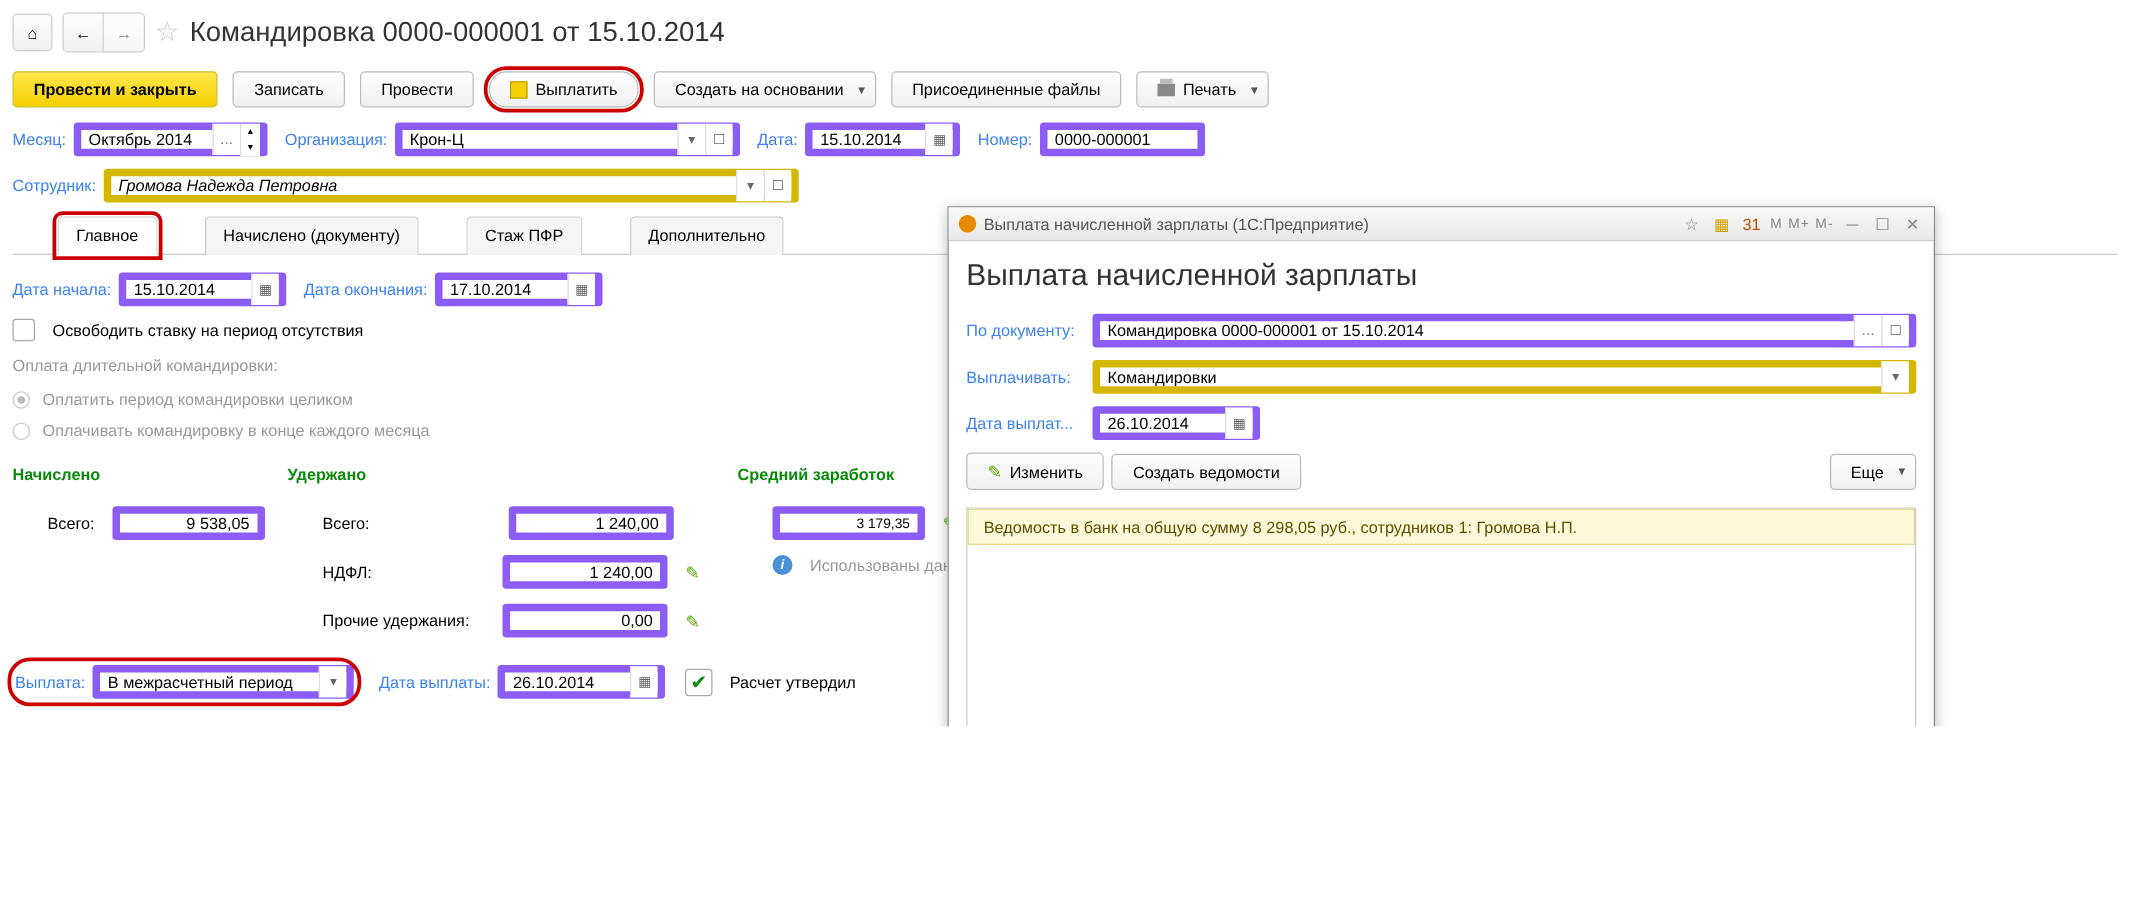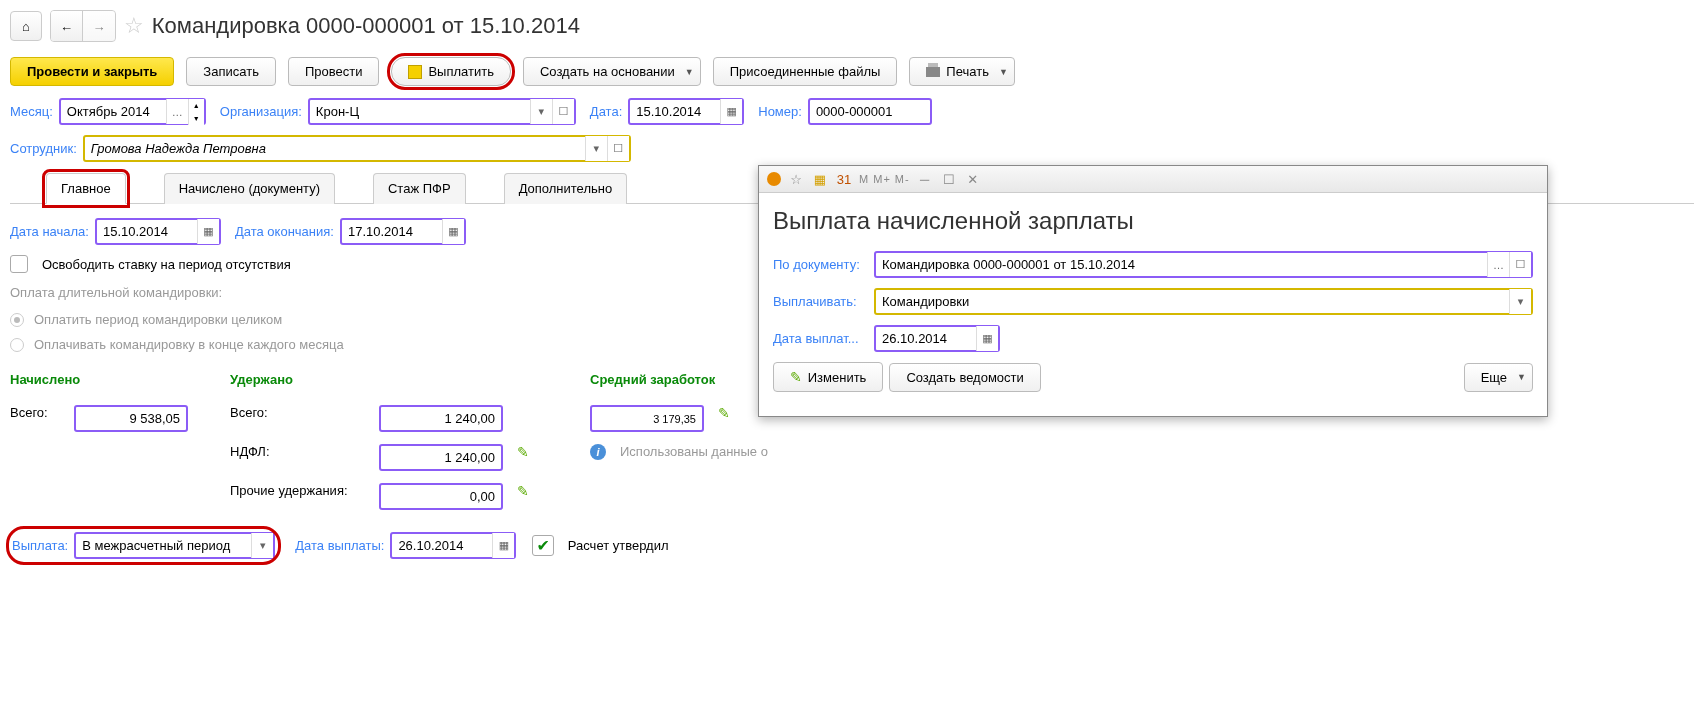--- a/index.html
+++ b/index.html
@@ -12,39 +12,39 @@
     .star-icon { font-size: 22px; color: #ccc; cursor: pointer; }
     .page-title { font-size: 22px; color: #333; }
     .toolbar { display: flex; gap: 12px; margin-bottom: 12px; flex-wrap: wrap; }
     .btn { padding: 6px 16px; border: 1px solid #bbb; border-radius: 4px; background: linear-gradient(#fff, #f0f0f0); cursor: pointer; display: flex; align-items: center; gap: 6px; white-space: nowrap; }
     .btn-yellow { background: linear-gradient(#ffe84d, #f5d000); border-color: #d4b800; font-weight: bold; }
     .btn-drop { padding-right: 6px; }
     .dropdown-arrow { font-size: 9px; color: #555; margin-left: 4px; }
     .highlight-red-inline { outline: 3px solid #c00; border-radius: 14px; outline-offset: 1px; }
     .form-row { display: flex; align-items: center; gap: 6px; margin-bottom: 10px; flex-wrap: wrap; }
     .form-label { color: #3b82f6; }
-    .input-wrap { display: flex; align-items: center; border: 2px solid #8b5cf6; border-radius: 3px; height: 27px; background: #fff; }
+    .input-wrap { display: flex; align-items: center; border: 6px solid #8b5cf6; border-radius: 3px; height: 27px; background: #fff; }
     .input-wrap.yellow-border { border-color: #d4b800; }
     .input-wrap input { border: none; outline: none; padding: 4px 6px; background: transparent; height: 100%; }
     .mini-btn { width: 22px; height: 25px; border: none; border-left: 1px solid #ddd; background: #fff; cursor: pointer; display: flex; align-items: center; justify-content: center; font-size: 11px; color: #666; }
     .spinner-btns { display: flex; flex-direction: column; width: 16px; }
     .spinner-btns button { height: 13px; border: none; border-left: 1px solid #ddd; background: #fff; font-size: 7px; cursor: pointer; line-height: 1; }
     .tabs { display: flex; border-bottom: 1px solid #ccc; margin-bottom: 14px; }
     .tab { padding: 7px 14px; border: 1px solid #ccc; border-bottom: none; background: #f5f5f5; cursor: pointer; border-radius: 4px 4px 0 0; margin-right: 2px; position: relative; top: 1px; margin-left: 36px; }
     .tab.active { background: #fff; border-bottom: 1px solid #fff; }
     .checkbox-wrap { display: flex; align-items: center; gap: 14px; margin-bottom: 12px; }
     .checkbox-box { width: 18px; height: 18px; border: 1px solid #aaa; border-radius: 3px; cursor: pointer; }
     .gray-text { color: #999; }
     .radio-row { display: flex; align-items: center; gap: 10px; margin-bottom: 10px; }
     .radio-circle { width: 14px; height: 14px; border: 1px solid #ccc; border-radius: 50%; display: flex; align-items: center; justify-content: center; }
     .radio-circle.checked::after { content: ''; width: 6px; height: 6px; background: #bbb; border-radius: 50%; }
     .totals { display: flex; gap: 30px; margin-top: 20px; margin-bottom: 20px; }
     .tot-col { display: flex; flex-direction: column; gap: 12px; }
     .tot-header { color: #0a8a0a; font-weight: bold; margin-bottom: 6px; }
-    .tot-row { display: flex; gap: 14px; }
+    .tot-row { display: flex; align-items: center; gap: 14px; margin-left: 28px; }
     .num-input { text-align: right; }
     .pencil-icon { color: #5aaa00; cursor: pointer; font-size: 14px; }
     .info-icon { width: 16px; height: 16px; background: #4a90d9; border-radius: 50%; color: #fff; display: inline-flex; align-items: center; justify-content: center; font-size: 11px; font-weight: bold; font-style: italic; }
     .check-green { color: #0a8a0a; font-size: 16px; }
     .dialog { position: absolute; top: 165px; left: 758px; width: 790px; border: 1px solid #888; background: #fff; box-shadow: 0 3px 10px rgba(0,0,0,0.3); }
     .dialog-titlebar { background: linear-gradient(#f8f8f8, #e8e8e8); border-bottom: 1px solid #ccc; padding: 4px 8px; display: flex; align-items: center; gap: 6px; font-size: 12px; }
     .dialog-title-text { flex: 1; color: #555; }
     .tb-icon { width: 18px; height: 18px; display: flex; align-items: center; justify-content: center; cursor: pointer; color: #888; font-size: 13px; }
     .dialog-body { padding: 14px; }
     .dialog-heading { font-size: 24px; color: #333; margin-bottom: 16px; }
@@ -228,20 +228,21 @@
       <button class="mini-btn">▦</button>
     </div>
     <span class="check-green" style="border:1px solid #aaa;padding:0 3px;border-radius:3px;margin-left:10px">✔</span>
     <span style="margin-left:8px">Расчет утвердил</span>
   </div>
 </div>
 
 <div class="dialog">
   <div class="dialog-titlebar">
     <span class="small-orange-circle"></span>
+    <span class="dialog-title-text">Выплата начисленной зарплаты  (1С:Предприятие)</span>
     <span class="tb-icon">☆</span>
     <span class="tb-icon" style="color:#d4a000">▦</span>
     <span class="tb-icon" style="color:#c05000">31</span>
     <span class="tb-icon gray-text" style="width:auto;font-size:11px;letter-spacing:1px">M  M+  M-</span>
     <span class="tb-icon">─</span>
     <span class="tb-icon">☐</span>
     <span class="tb-icon">✕</span>
   </div>
   <div class="dialog-body">
     <div class="dialog-heading">Выплата начисленной зарплаты</div>
@@ -277,14 +278,17 @@
         <span>Изменить</span>
       </button>
       <button class="btn">Создать ведомости</button>
       <div style="flex:1"></div>
       <button class="btn btn-drop">
         <span>Еще</span>
         <span class="dropdown-arrow">▼</span>
       </button>
     </div>
 
+    <div class="list-area">
+      <div class="yellow-strip">Ведомость в банк на общую сумму 8 298,05 руб., сотрудников 1: Громова Н.П.</div>
+    </div>
   </div>
 </div>
 
 </body></html>

